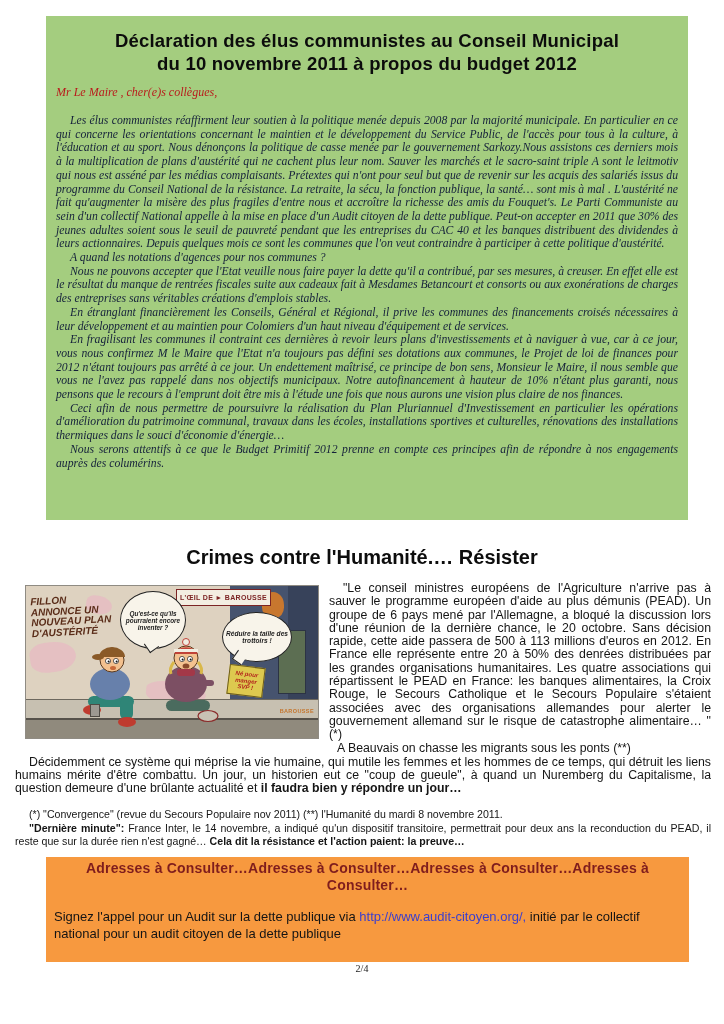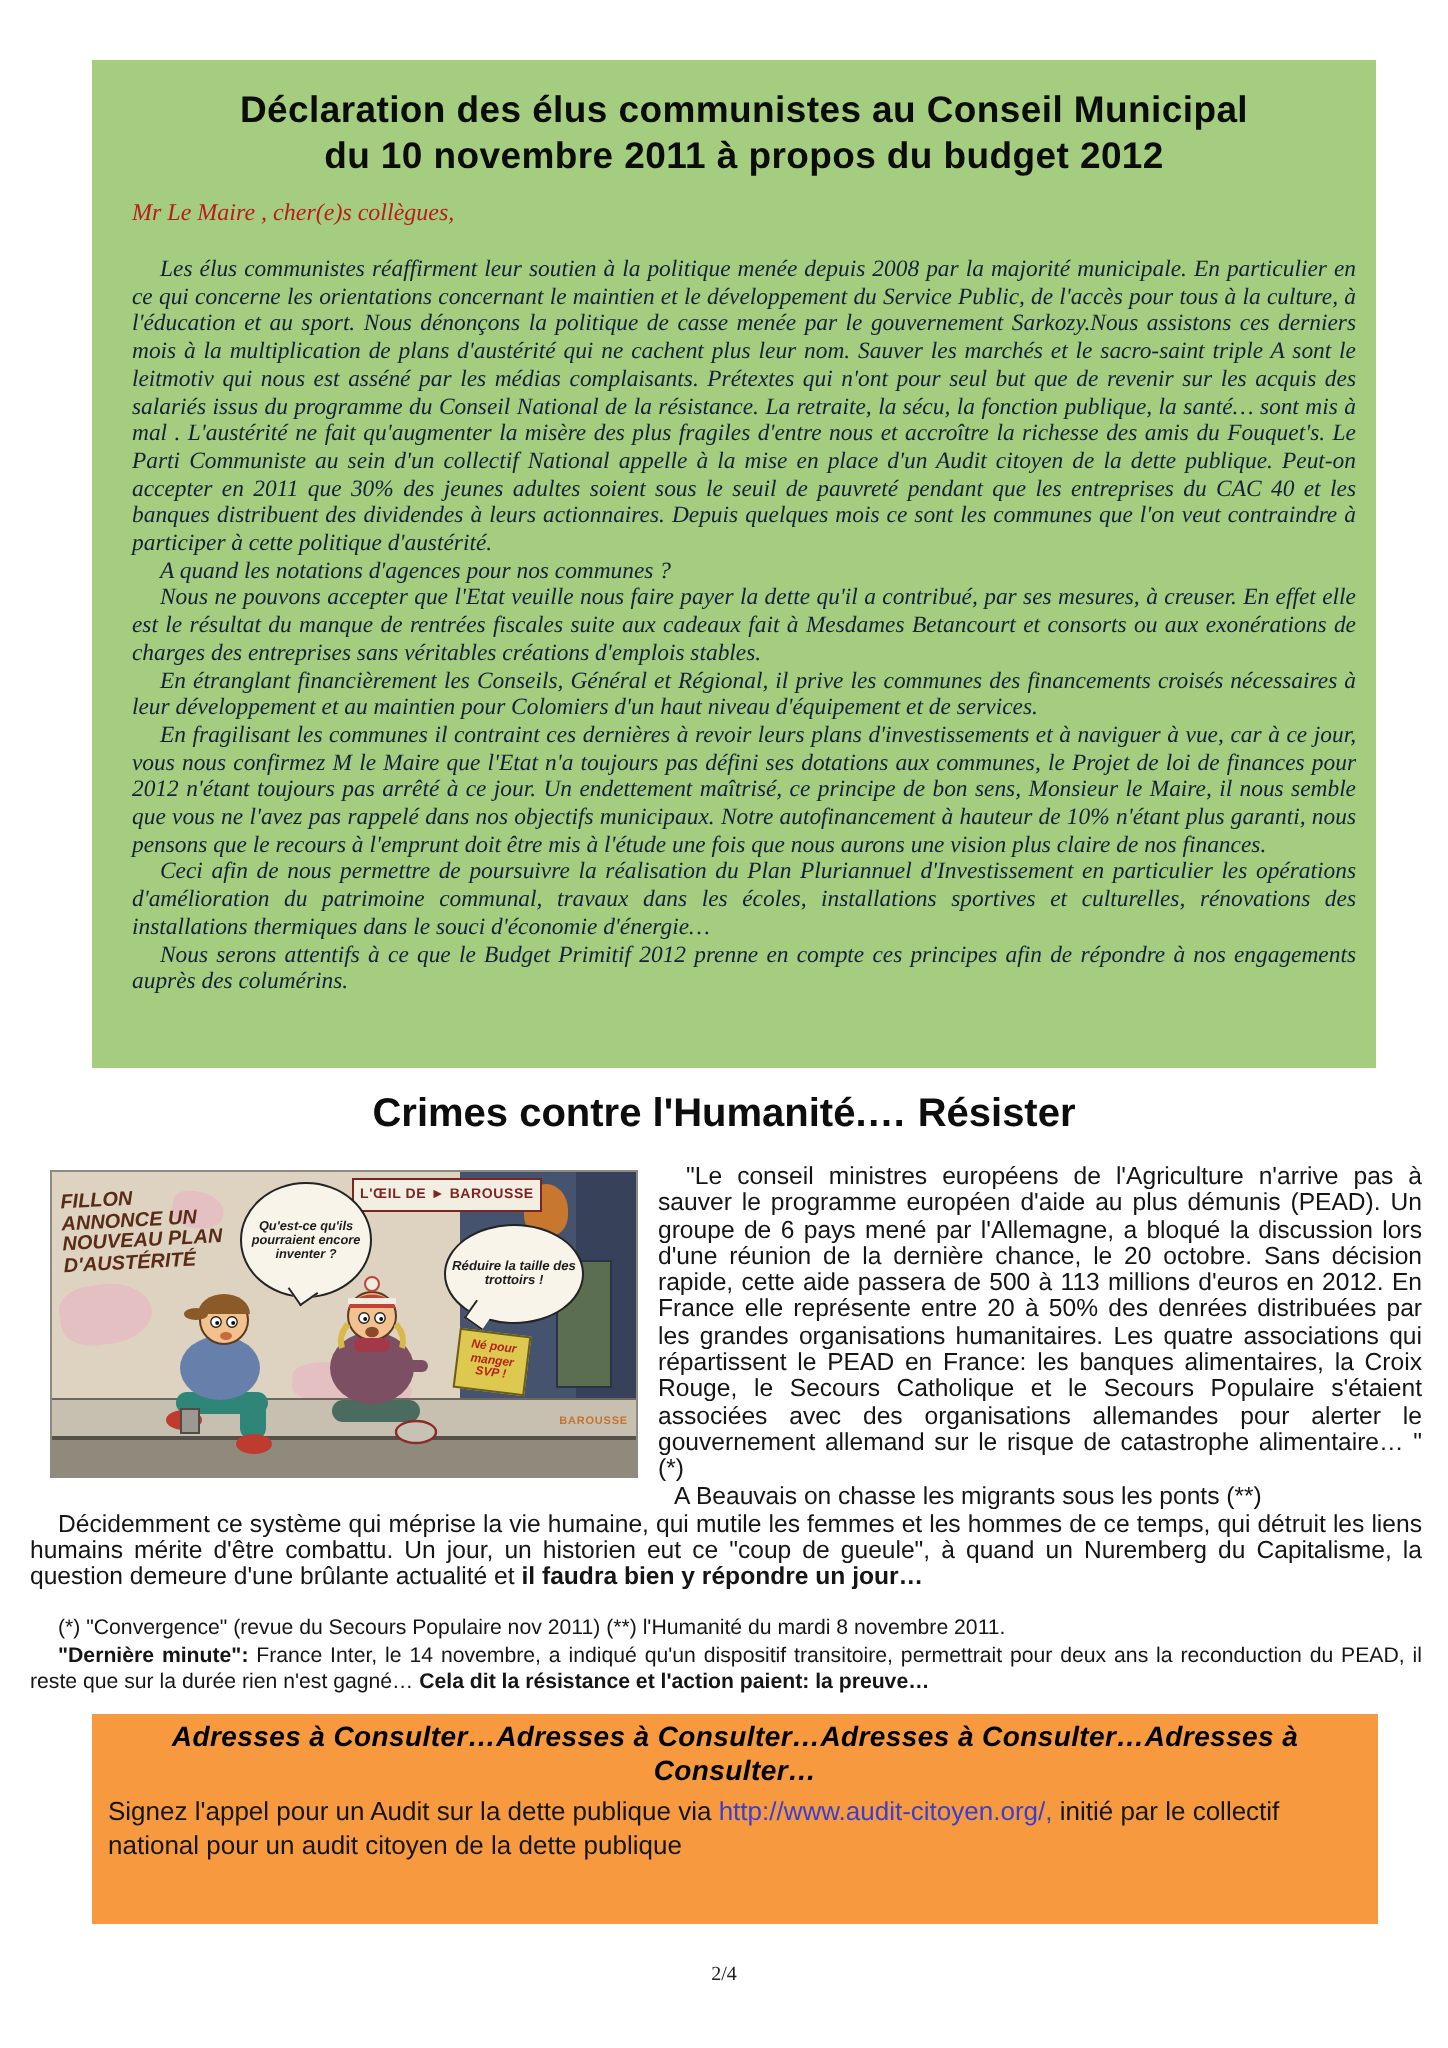--- a/index.html
+++ b/index.html
@@ -2,22 +2,22 @@
 <html><head>
 <meta charset="utf-8">
 <style>
   html,body{margin:0;padding:0;}
   body{
     width:724px;height:1024px;background:#ffffff;position:relative;overflow:hidden;
     font-family:"Liberation Sans",sans-serif;color:#1b2336;
   }
   
   #green-box{
-    position:absolute;top:30px;left:46px;width:642px;height:504px;
-    background:#a4cd7f;box-sizing:border-box;padding:13px 10px 10px 20px;overflow:hidden;
+    position:absolute;top:16px;left:46px;width:642px;height:504px;
+    background:#a4cd7f;box-sizing:border-box;padding:13px 10px 10px 10px;overflow:hidden;
   }
   #green-box h1{
     margin:0 0 10px 0;text-align:center;color:#0c0c0c;
     font-size:18.5px;line-height:23px;font-weight:bold;letter-spacing:.2px;
   }
   .serif-it{font-family:"Liberation Serif",serif;font-style:italic;}
   #green-box .salutation{margin:0 0 14px 0;font-size:12px;color:#b91c1c;}
   #green-box p.para{
     margin:0;font-size:11.7px;line-height:13.7px;text-align:justify;text-indent:14px;
     color:#14203a;
@@ -72,29 +72,29 @@
   .beauvais{margin:0;text-indent:8px;}
   .decidemment{margin:1px 0 12px 0;text-align:justify;text-indent:14px;}
   .decidemment b{font-weight:bold;}
   .footnote{margin:2px 0 0 0;font-size:10.6px;line-height:12.6px;text-indent:14px;text-align:justify;}
   
   #orange-box{
     position:absolute;top:857px;left:46px;width:643px;height:105px;background:#f7993f;
     box-sizing:border-box;padding:3px 8px 2px 8px;overflow:hidden;font-size:13px;line-height:17.4px;color:#141414;
   }
   #orange-box .addr-header{
-    text-align:center;font-weight:bold;font-style:italic;font-size:14px;color:#000000;margin:0 0 2px 0;letter-spacing:.2px;
+    text-align:center;font-weight:bold;font-size:14px;color:#7f1d1d;margin:0 0 13px 0;letter-spacing:.2px;
   }
   #orange-box p{margin:0;}
   .lbl-it{font-style:italic;}
   a.doc-link{color:#3a3ecf;text-decoration:none;cursor:pointer;}
   
   #page-num{
     position:absolute;top:963px;left:0;width:724px;text-align:center;
-    font-family:"Liberation Serif",serif;font-size:10px;color:#222;margin-top:19px;
+    font-family:"Liberation Serif",serif;font-size:10px;color:#222;
   }
 </style>
 </head>
 <body>
 
 <div id="green-box">
   <h1>
     <span>Déclaration des élus communistes au Conseil Municipal</span><br>
     <span>du 10 novembre 2011 à propos du budget 2012</span>
   </h1>

